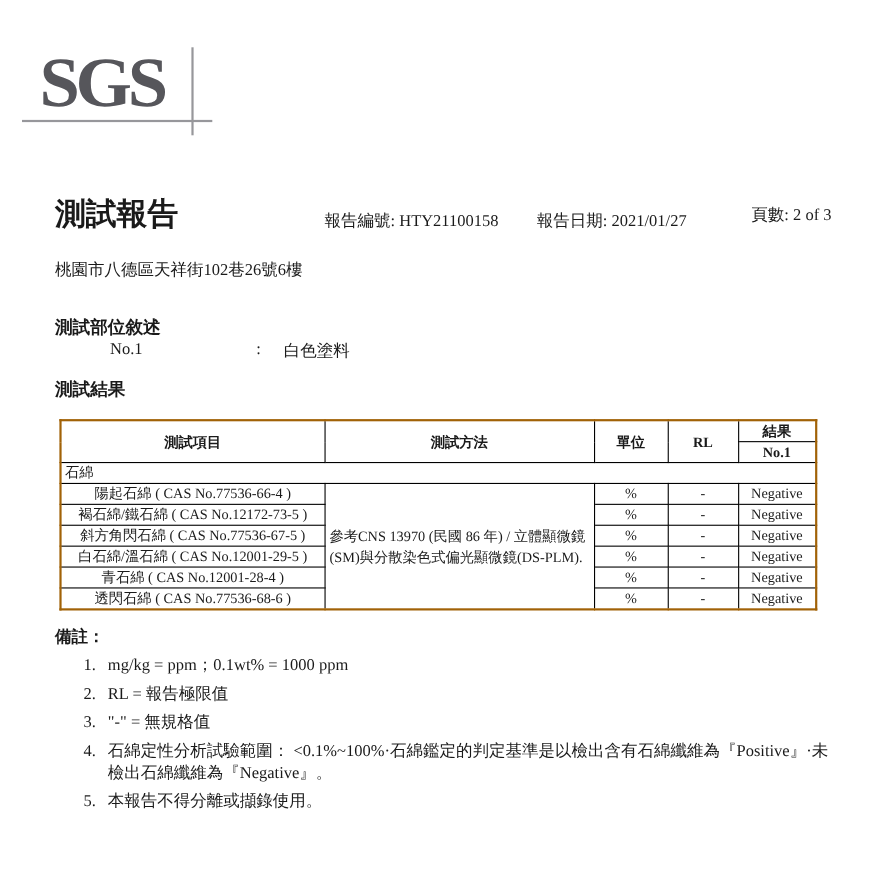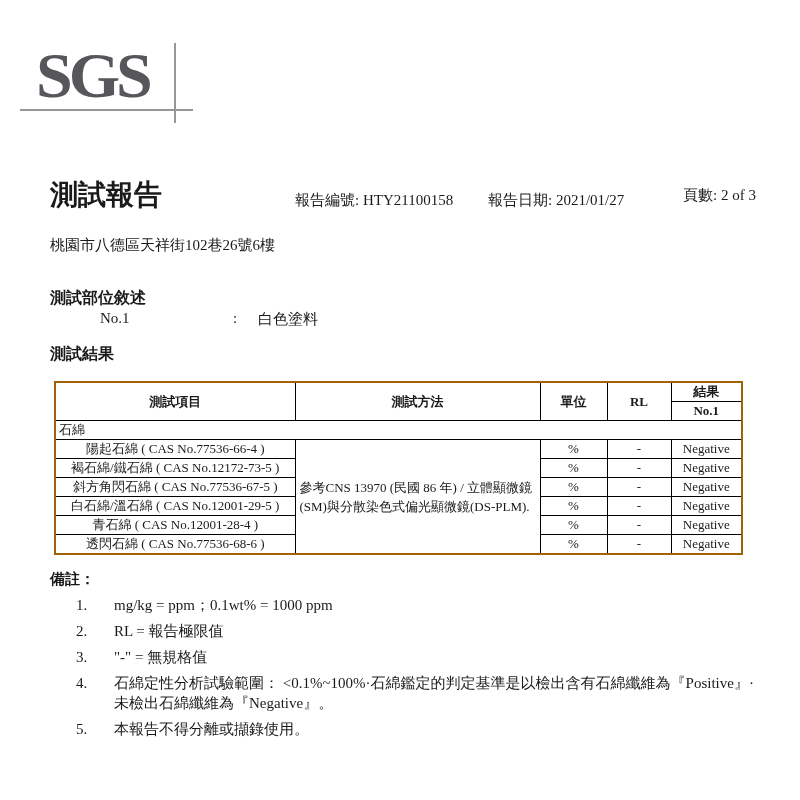--- a/index.html
+++ b/index.html
@@ -61,21 +61,21 @@
   table.results td.method-cell {
     text-align: left; vertical-align: middle;
     white-space: normal; line-height: 19px; padding: 0 4px;
   }
   table.results td.category-cell { text-align: left; }
   
   .notes { position: absolute; left: 50px; top: 570px; width: 710px; font-size: 15px; }
   .notes-heading { font-weight: bold; margin-bottom: 6px; }
   .note-item { display: flex; margin-left: 26px; margin-bottom: 6px; line-height: 20px; }
   .note-num { width: 22px; flex: 0 0 22px; text-align: left; }
-  .note-text { flex: 1; margin-left: 16px; }
+  .note-text { flex: 1; }
 </style>
 </head>
 <body>
 
 <div class="page">
 
   <div class="logo-block">
     <div class="logo-text">SGS</div>
     <div class="logo-hline"></div>
     <div class="logo-vline"></div>

